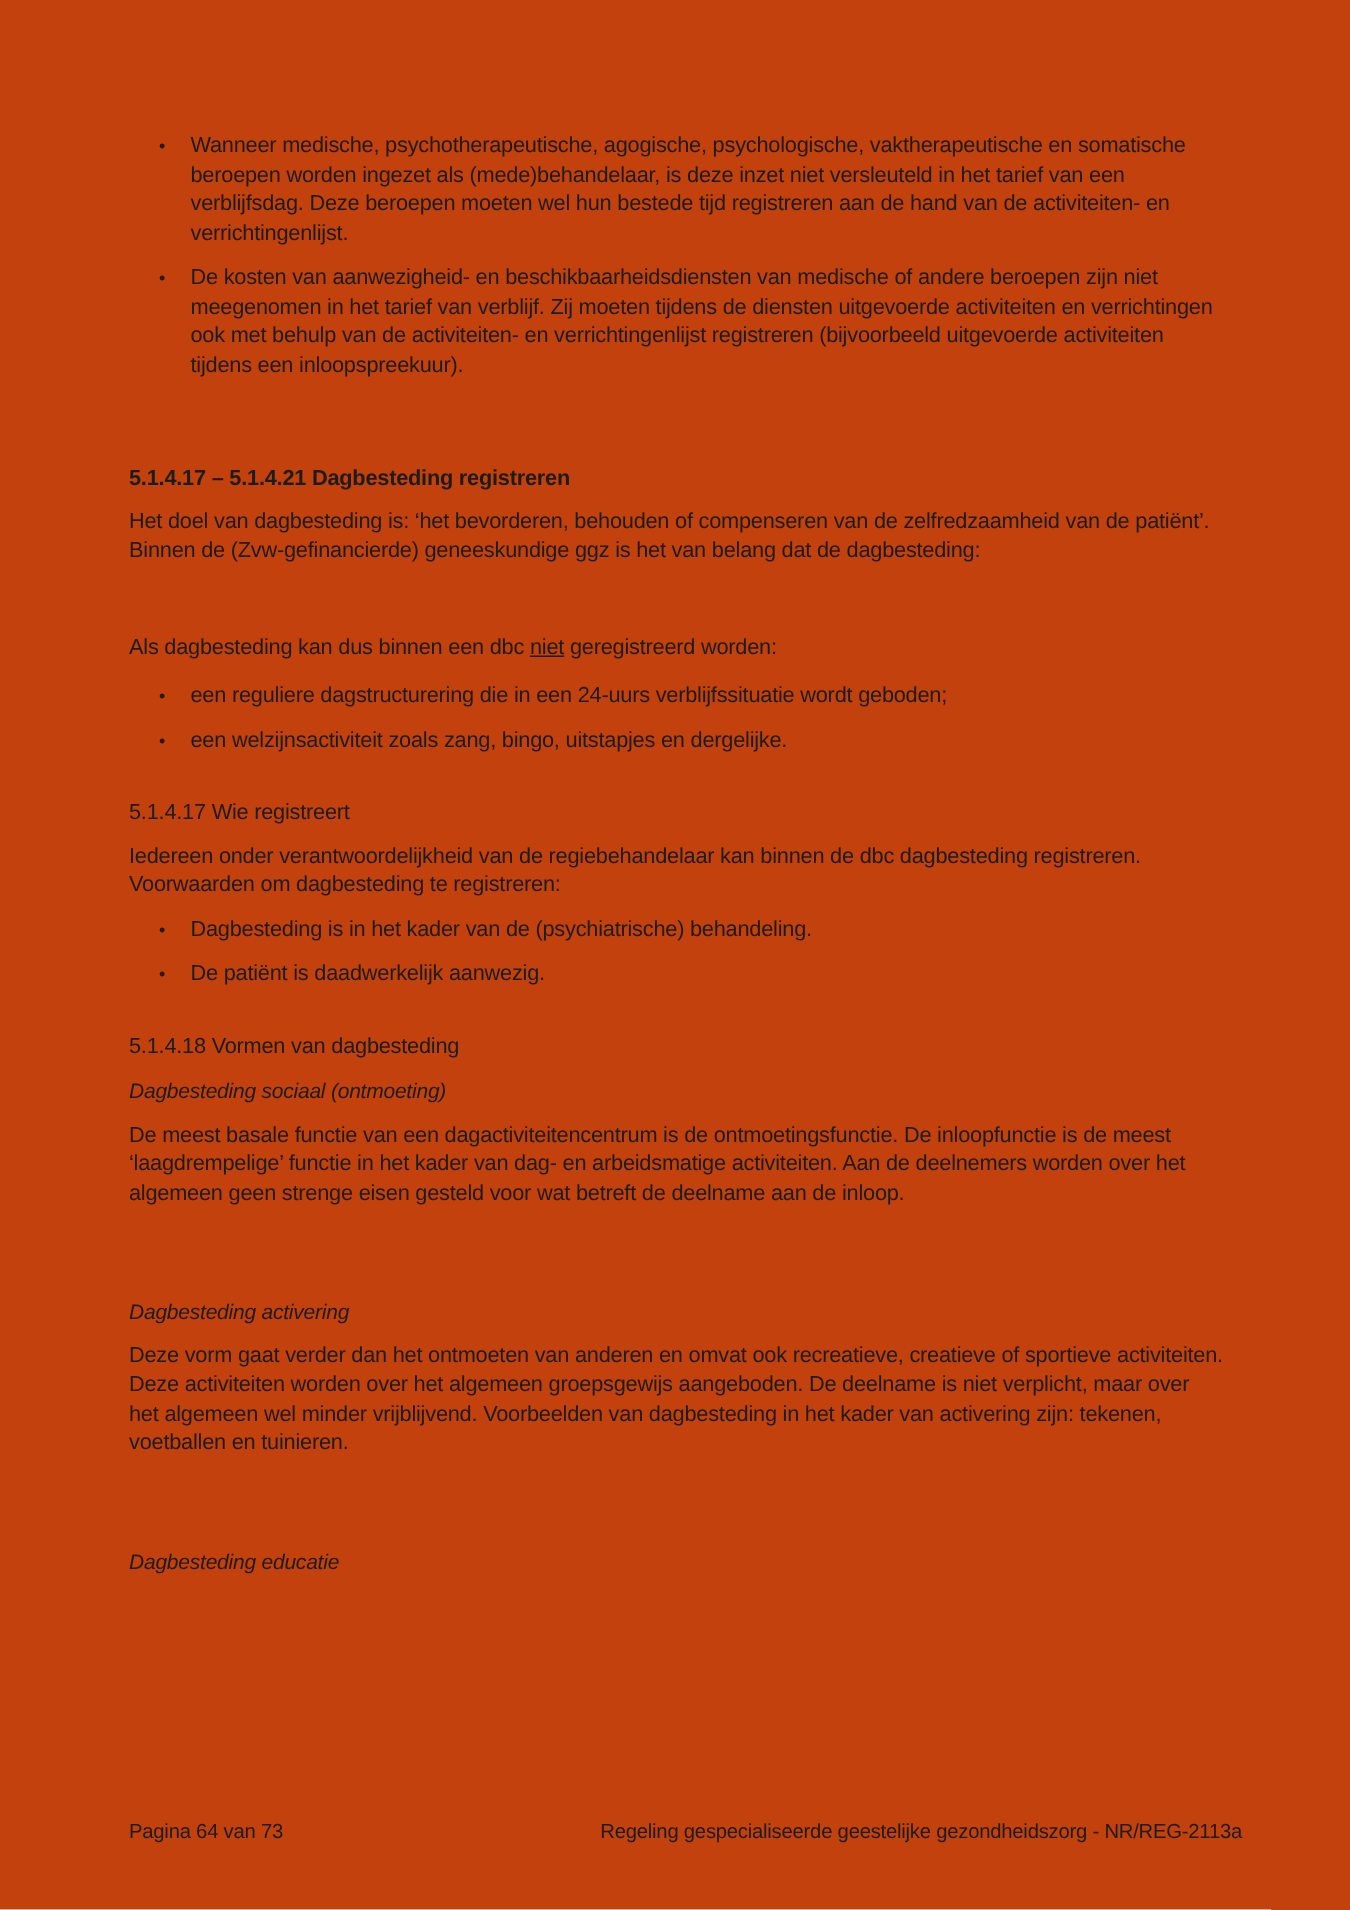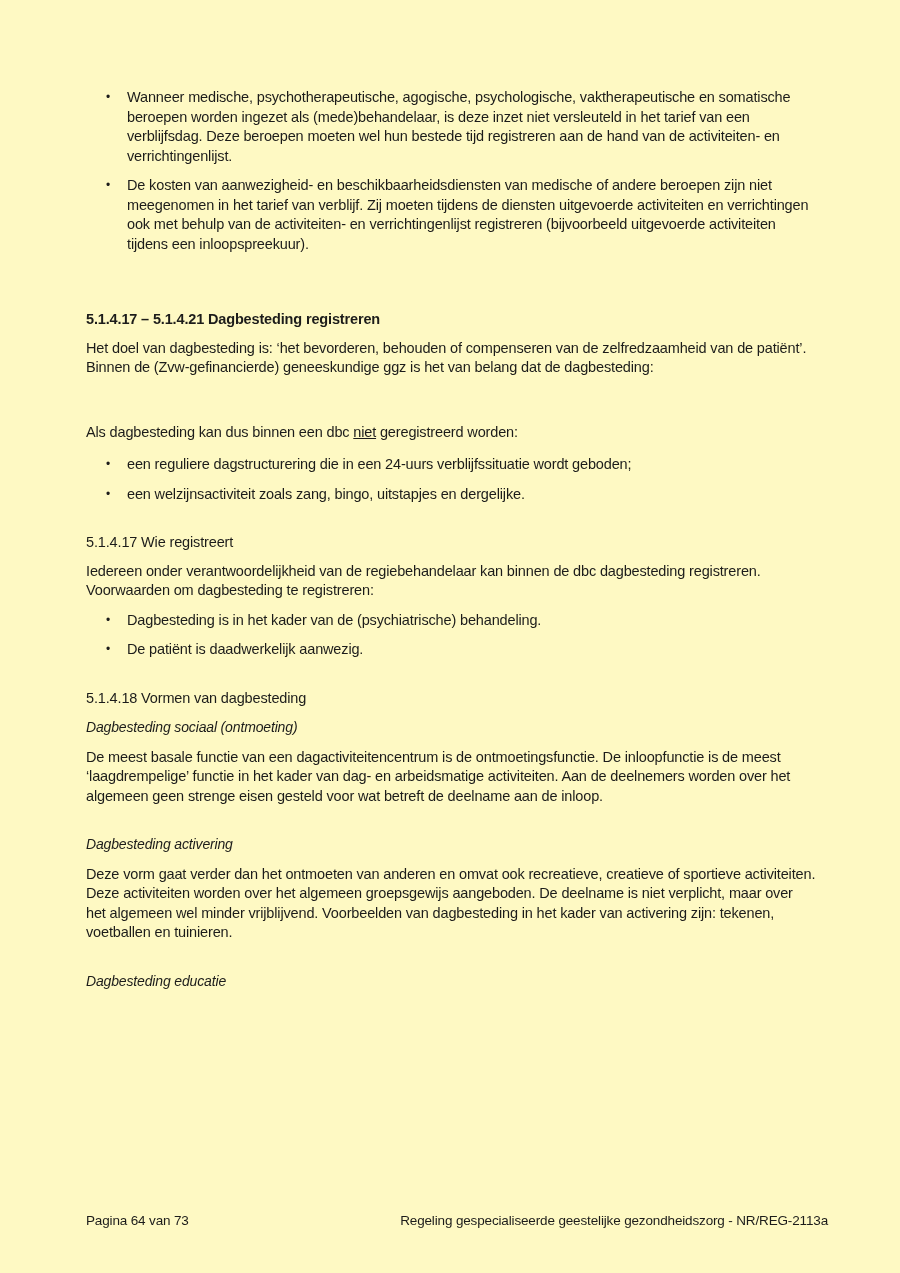--- a/index.html
+++ b/index.html
@@ -1,20 +1,20 @@
 <!DOCTYPE html>
 <html lang="nl"><head>
 <meta charset="utf-8">
 <style>
   html, body { margin: 0; padding: 0; background: #ffffff; }
   .page {
     position: relative;
     width: 900px;
     height: 1273px;
-    background: #fef9c3;
+    background: #c2410c;
     font-family: "Liberation Sans", sans-serif;
     color: #1c1c1a;
     overflow: hidden;
   }
   .content {
     position: absolute;
     left: 86px;
     top: 88px;
     width: 730px;
     font-size: 14.5px;
@@ -35,21 +35,21 @@
   }
   .underline { text-decoration: underline; }
   .subhead { font-style: italic; font-size: 14px; }
   .mt-heading { margin-top: 56px; font-weight: bold; }
   .mt-heading-sm { margin-top: 29px; }
   .mt-para { margin-top: 9px; }
   .mt-list { margin-top: 13px; }
   .mt-list-sm { margin-top: 10px; }
   .mt-block { margin-top: 45px; }
   .mt-subhead { margin-top: 10px; }
-  .mt-subhead-lg { margin-top: 29px; }
+  .mt-subhead-lg { margin-top: 59px; }
   .footer {
     position: absolute;
     left: 86px;
     right: 72px;
     top: 1213px;
     display: flex;
     justify-content: space-between;
     font-size: 13.5px;
     letter-spacing: -0.15px;
     color: #1c1c1a;

